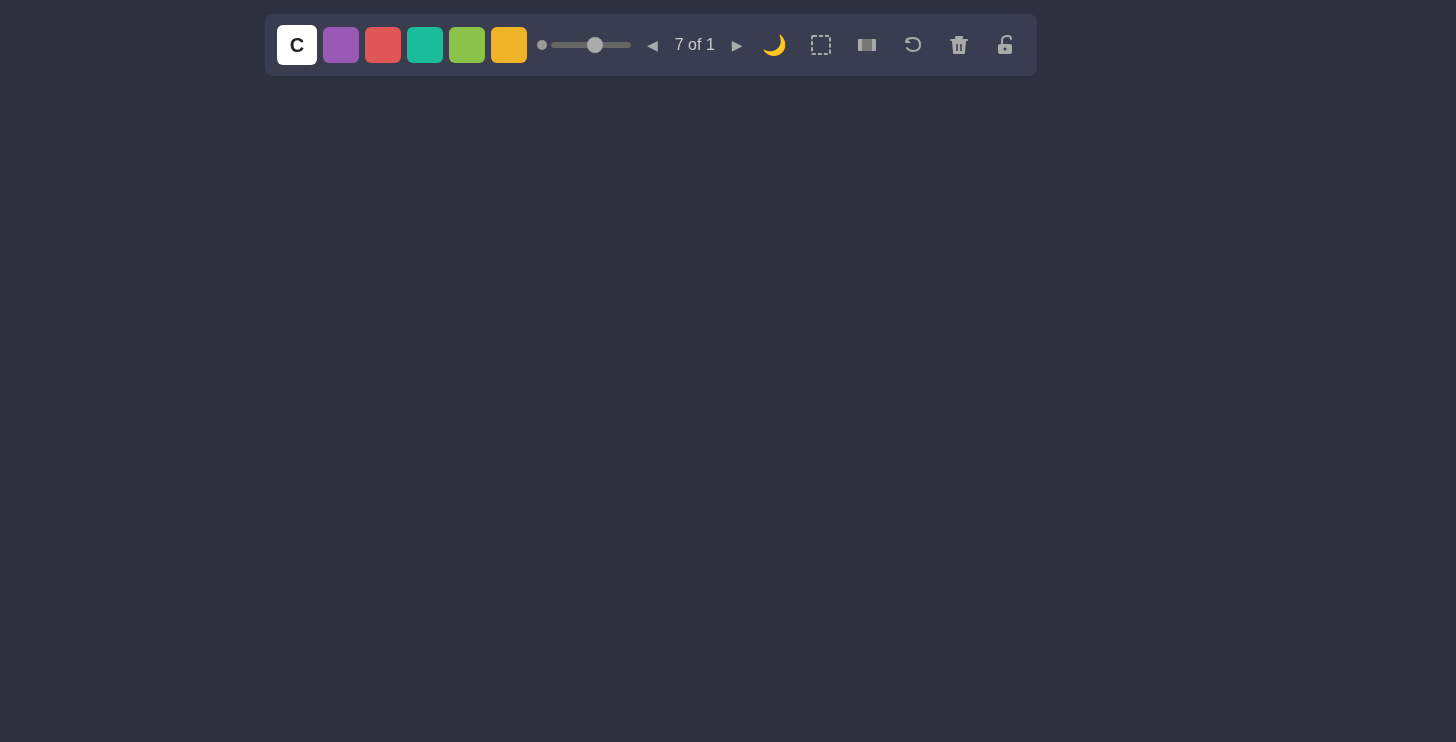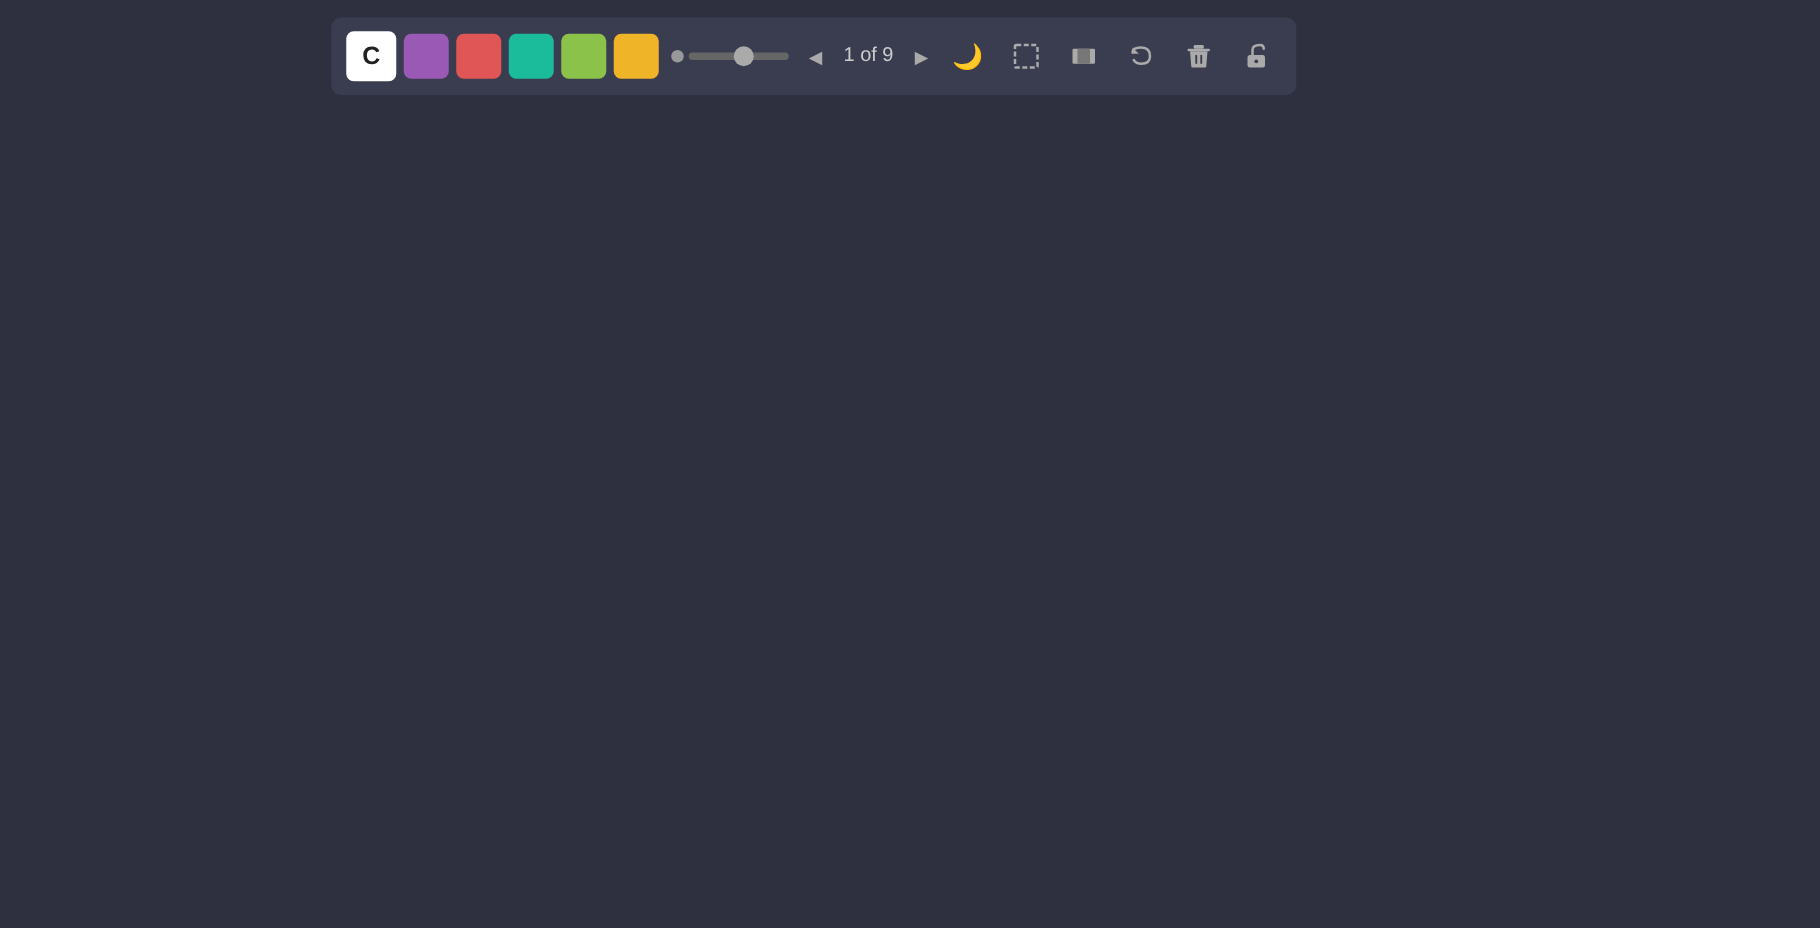--- a/index.html
+++ b/index.html
@@ -133,21 +133,21 @@
     <div class="slider-dot"></div>
     <div class="slider-track">
       <div class="slider-thumb"></div>
     </div>
   </div>
 
   <button class="nav-arrow">
     <span>◀</span>
   </button>
 
-  <span class="page-label">1 of 9</span>
+  <span class="page-label">7 of 1</span>
 
   <button class="nav-arrow">
     <span>▶</span>
   </button>
 
   <button class="tool-btn">
     <span class="icon-moon">🌙</span>
   </button>
 
   <button class="tool-btn">

